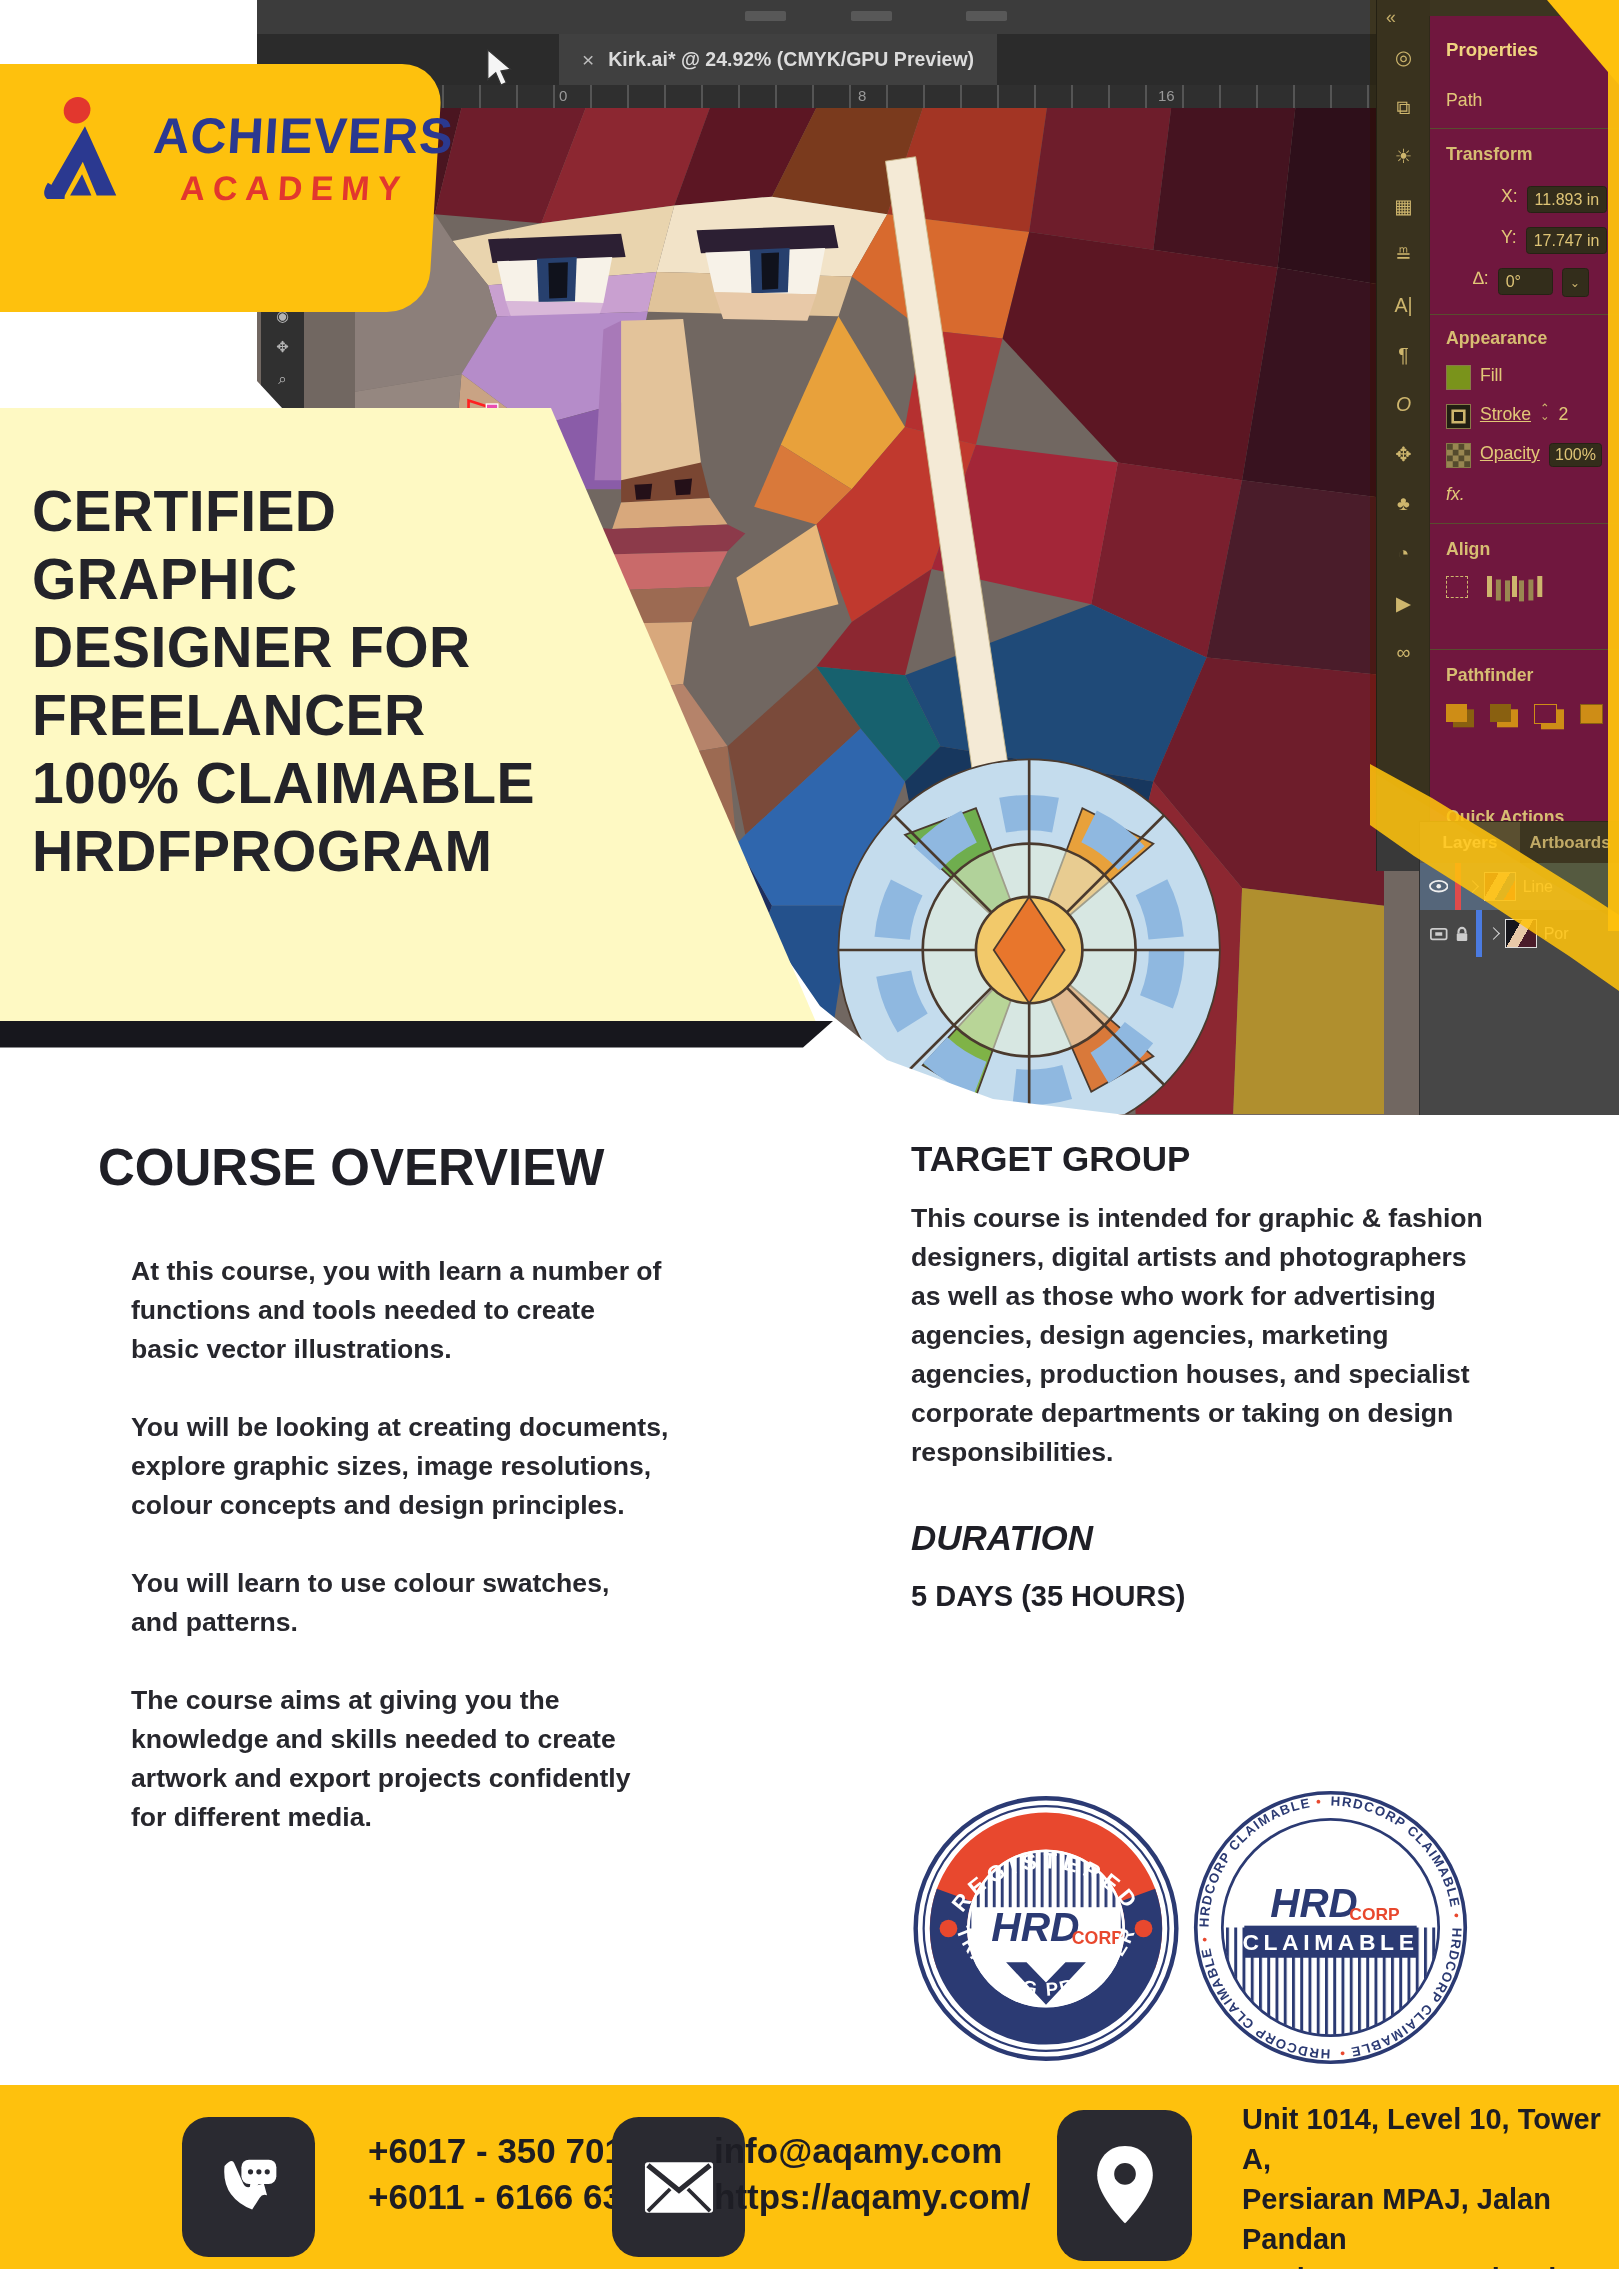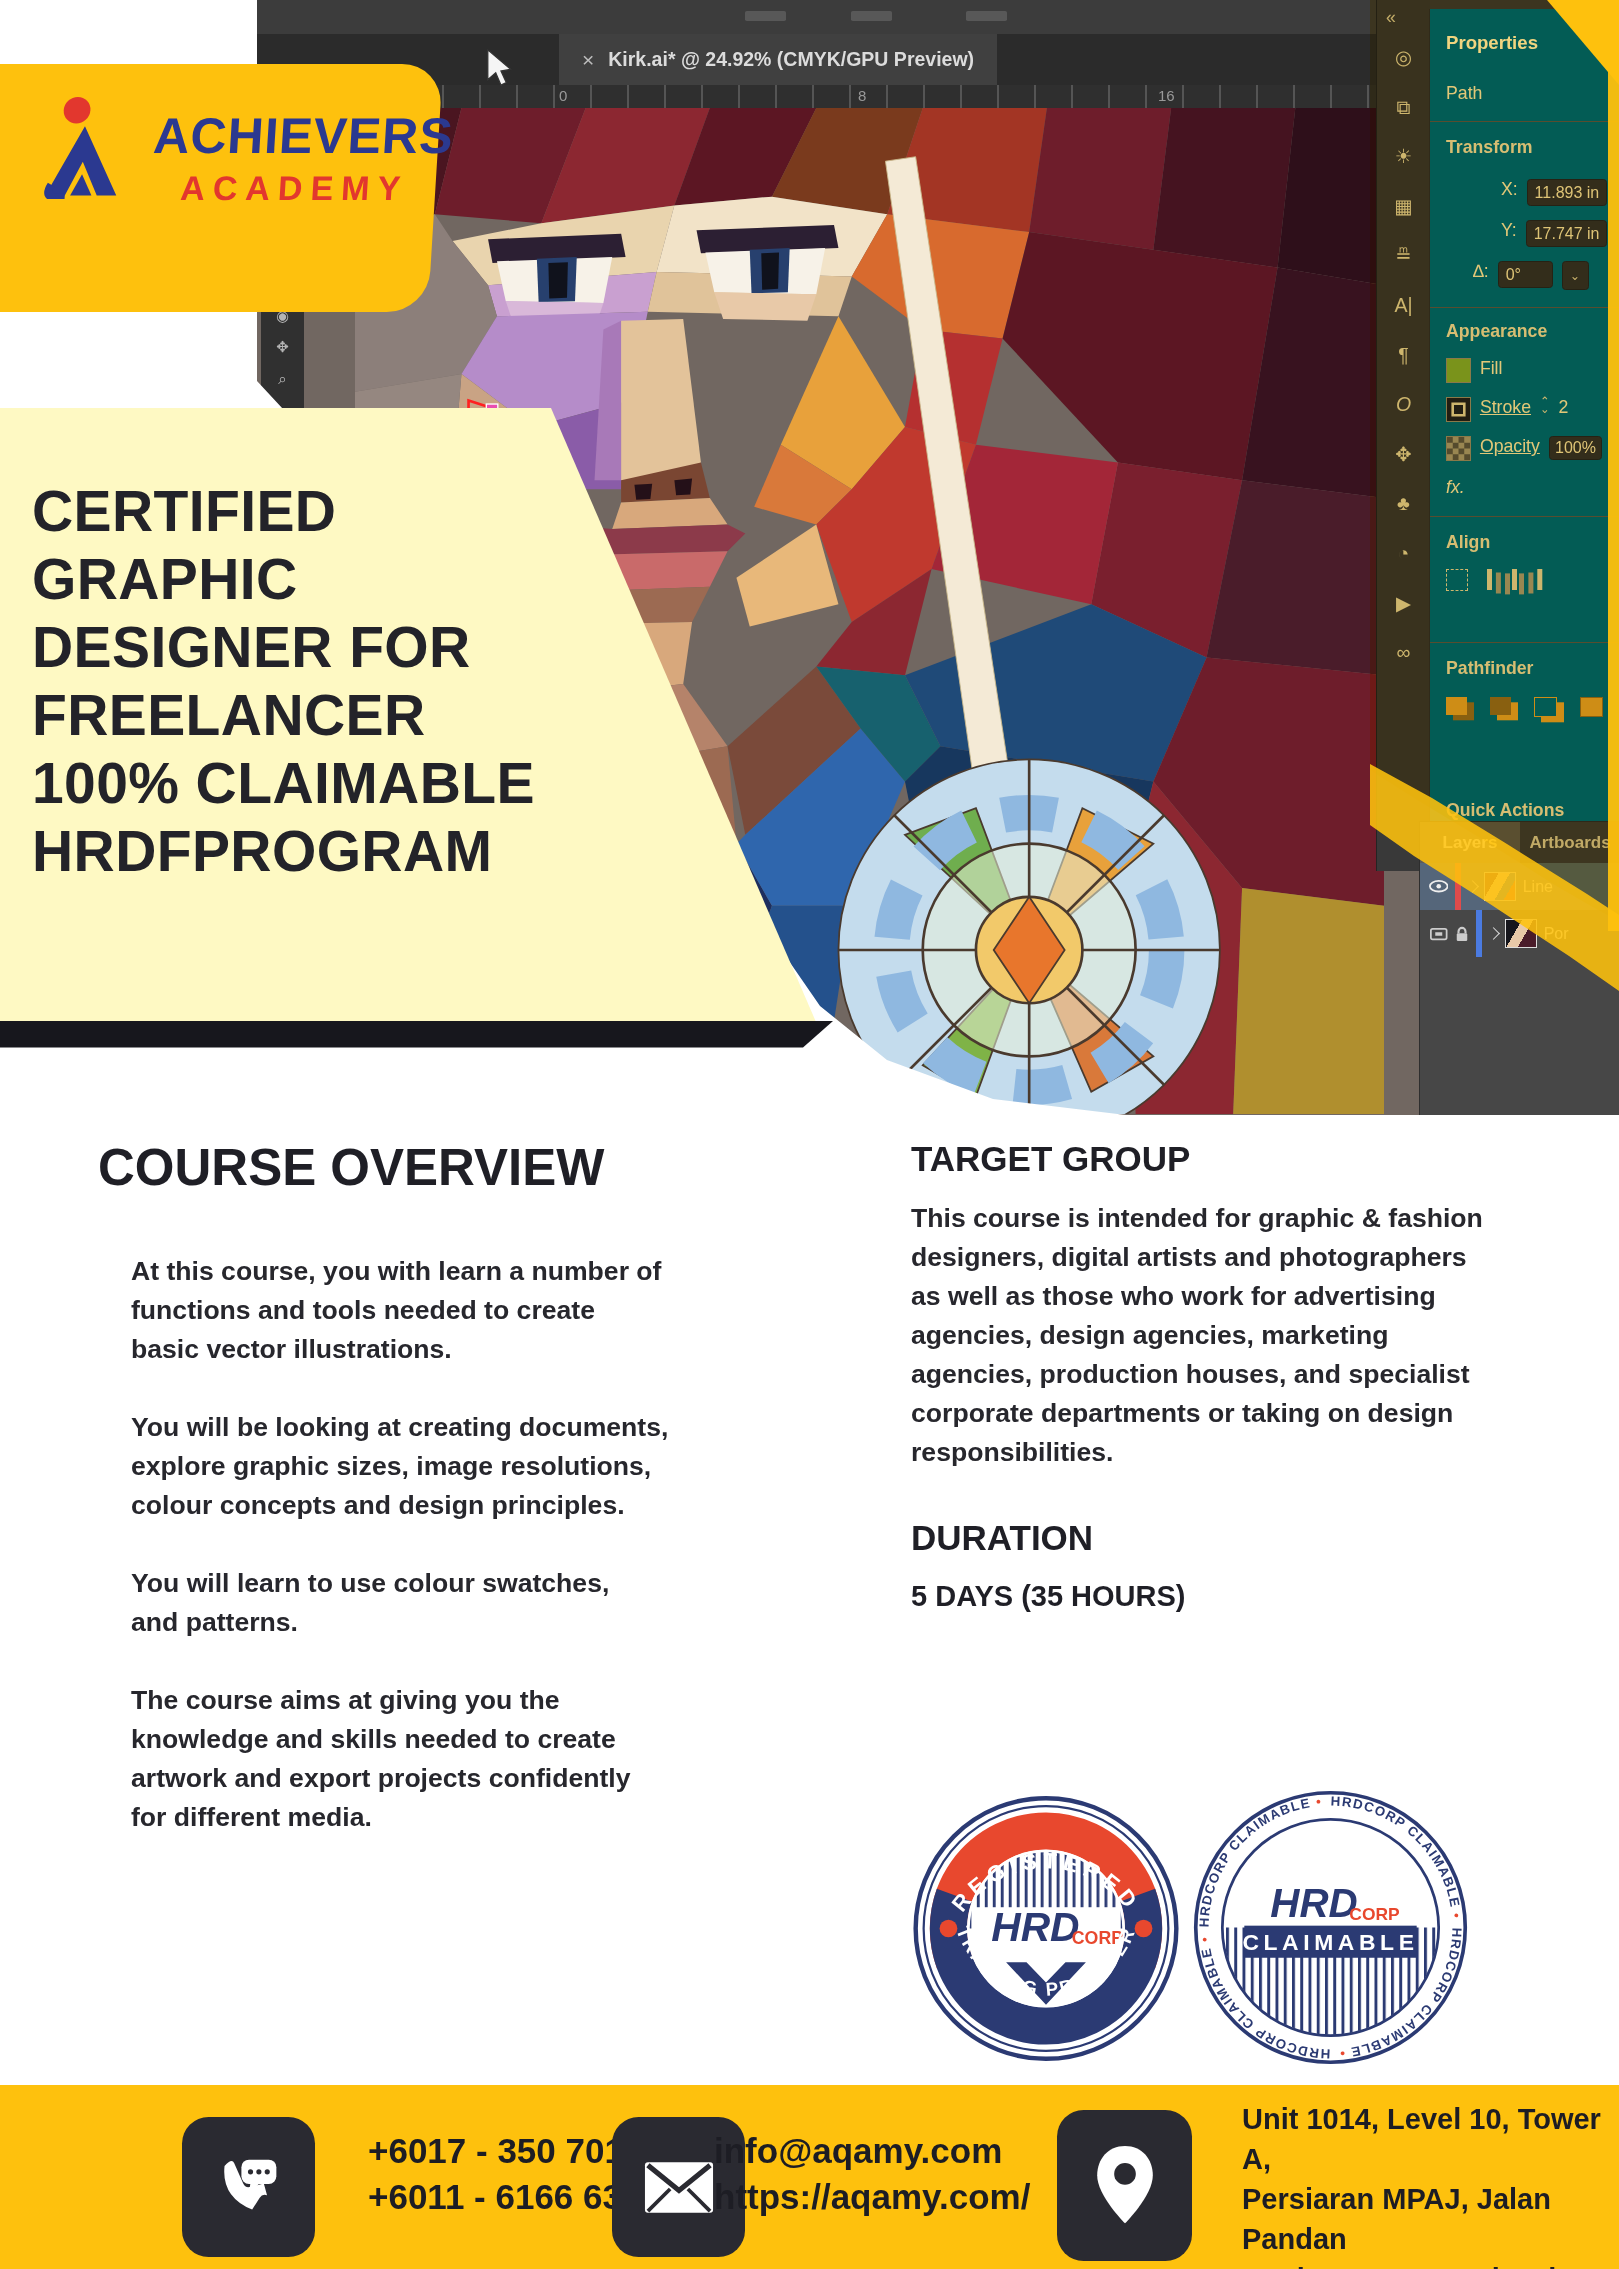--- a/index.html
+++ b/index.html
@@ -21,21 +21,21 @@
   .ai-ruler span{position:absolute;top:1.8px;color:#999;font-size:15px;}
   .ai-toolbar{position:absolute;left:261px;top:85px;width:43px;height:443px;background:#303030;
     display:flex;flex-direction:column;align-items:center;padding-top:12.4px;gap:13.3px;color:#b5b5b5;font-size:15px;}
   .ai-toolbar .pill{width:26.6px;height:7px;background:#6f6f6f;border-radius:3.5px;margin-bottom:3.5px;}
   .cursor-arrow{position:absolute;left:486px;top:48px;}
 
   
   .ai-rail{position:absolute;left:1376px;top:0;width:53px;height:825px;background:#393939;border-left:0.9px solid #242424;
     display:flex;flex-direction:column;align-items:center;padding-top:46px;gap:26.6px;color:#cfcfcf;font-size:19.5px;}
   .ai-rail .collapse{position:absolute;top:7px;left:8.9px;font-size:17.7px;color:#c2c2c2;}
-  .ai-props{position:absolute;left:1429px;top:9px;width:190px;height:825px;background:#0369a1;border-left:0.9px solid #303030;
+  .ai-props{position:absolute;left:1429px;top:16px;width:190px;height:825px;background:#701a75;border-left:0.9px solid #303030;
     color:#e3e3e3;font-size:17.7px;}
   .ai-props .ptab{position:absolute;left:16px;top:23px;font-weight:700;font-size:18.6px;color:#f2f2f2;}
   .ai-props .row{position:absolute;left:16px;display:flex;align-items:flex-start;gap:8.9px;}
   .ai-props .sect{font-weight:700;color:#d8d8d8;}
   .ai-props .divider{position:absolute;left:0;width:190px;height:0.9px;background:#585858;}
   .field{background:#333;border:0.9px solid #262626;border-radius:3.5px;color:#dfdfdf;font-size:16px;
     padding:3.5px 7px;display:inline-block;}
   .swatch{width:23px;height:23px;border:0.9px solid #8a8a8a;display:inline-block;}
   .swatch.fill{background:#7aa832;}
   .swatch.stroke{background:#222;box-shadow:inset 0 0 0 4.4px #222,inset 0 0 0 7px #cfcfcf;}
@@ -87,21 +87,21 @@
   .black-band{position:absolute;left:0;top:1021px;width:833px;height:26.6px;background:#17171D;
     clip-path:polygon(0 0,833px 0,803px 26.6px,0 26.6px);}
 
   
   .h1{position:absolute;left:98px;top:1138px;font-size:51px;font-weight:800;color:#1f1f26;}
   .paras{position:absolute;left:131px;top:1252px;width:692px;font-size:26.6px;line-height:39px;font-weight:700;color:#27272d;}
   .paras p{margin:0 0 39px 0;white-space:pre-line;}
   .h2{font-size:35px;font-weight:800;color:#1f1f26;}
   .tg-head{position:absolute;left:911px;top:1139px;}
   .tg-body{position:absolute;left:911px;top:1199px;width:709px;font-size:26.6px;line-height:39px;font-weight:700;color:#27272d;white-space:pre-line;}
-  .du-head{position:absolute;left:911px;top:1518px;}
+  .du-head{position:absolute;left:911px;top:1518px;font-style:italic;}
   .du-val{position:absolute;left:911px;top:1580px;font-size:29px;font-weight:700;color:#1f1f26;}
 
   
   .footer{position:absolute;left:0;top:2085px;width:1619px;height:184px;background:#FEC10D;}
   .fbox{position:absolute;background:#2a2a31;border-radius:26.6px;display:flex;align-items:center;justify-content:center;}
   .ftext{position:absolute;font-weight:700;color:#1d1d24;}
   .ftext div{font-size:35px;line-height:46px;}
   .addr div{font-size:29px;line-height:40px;margin-left:36px;}
 
   .badge{position:absolute;}

